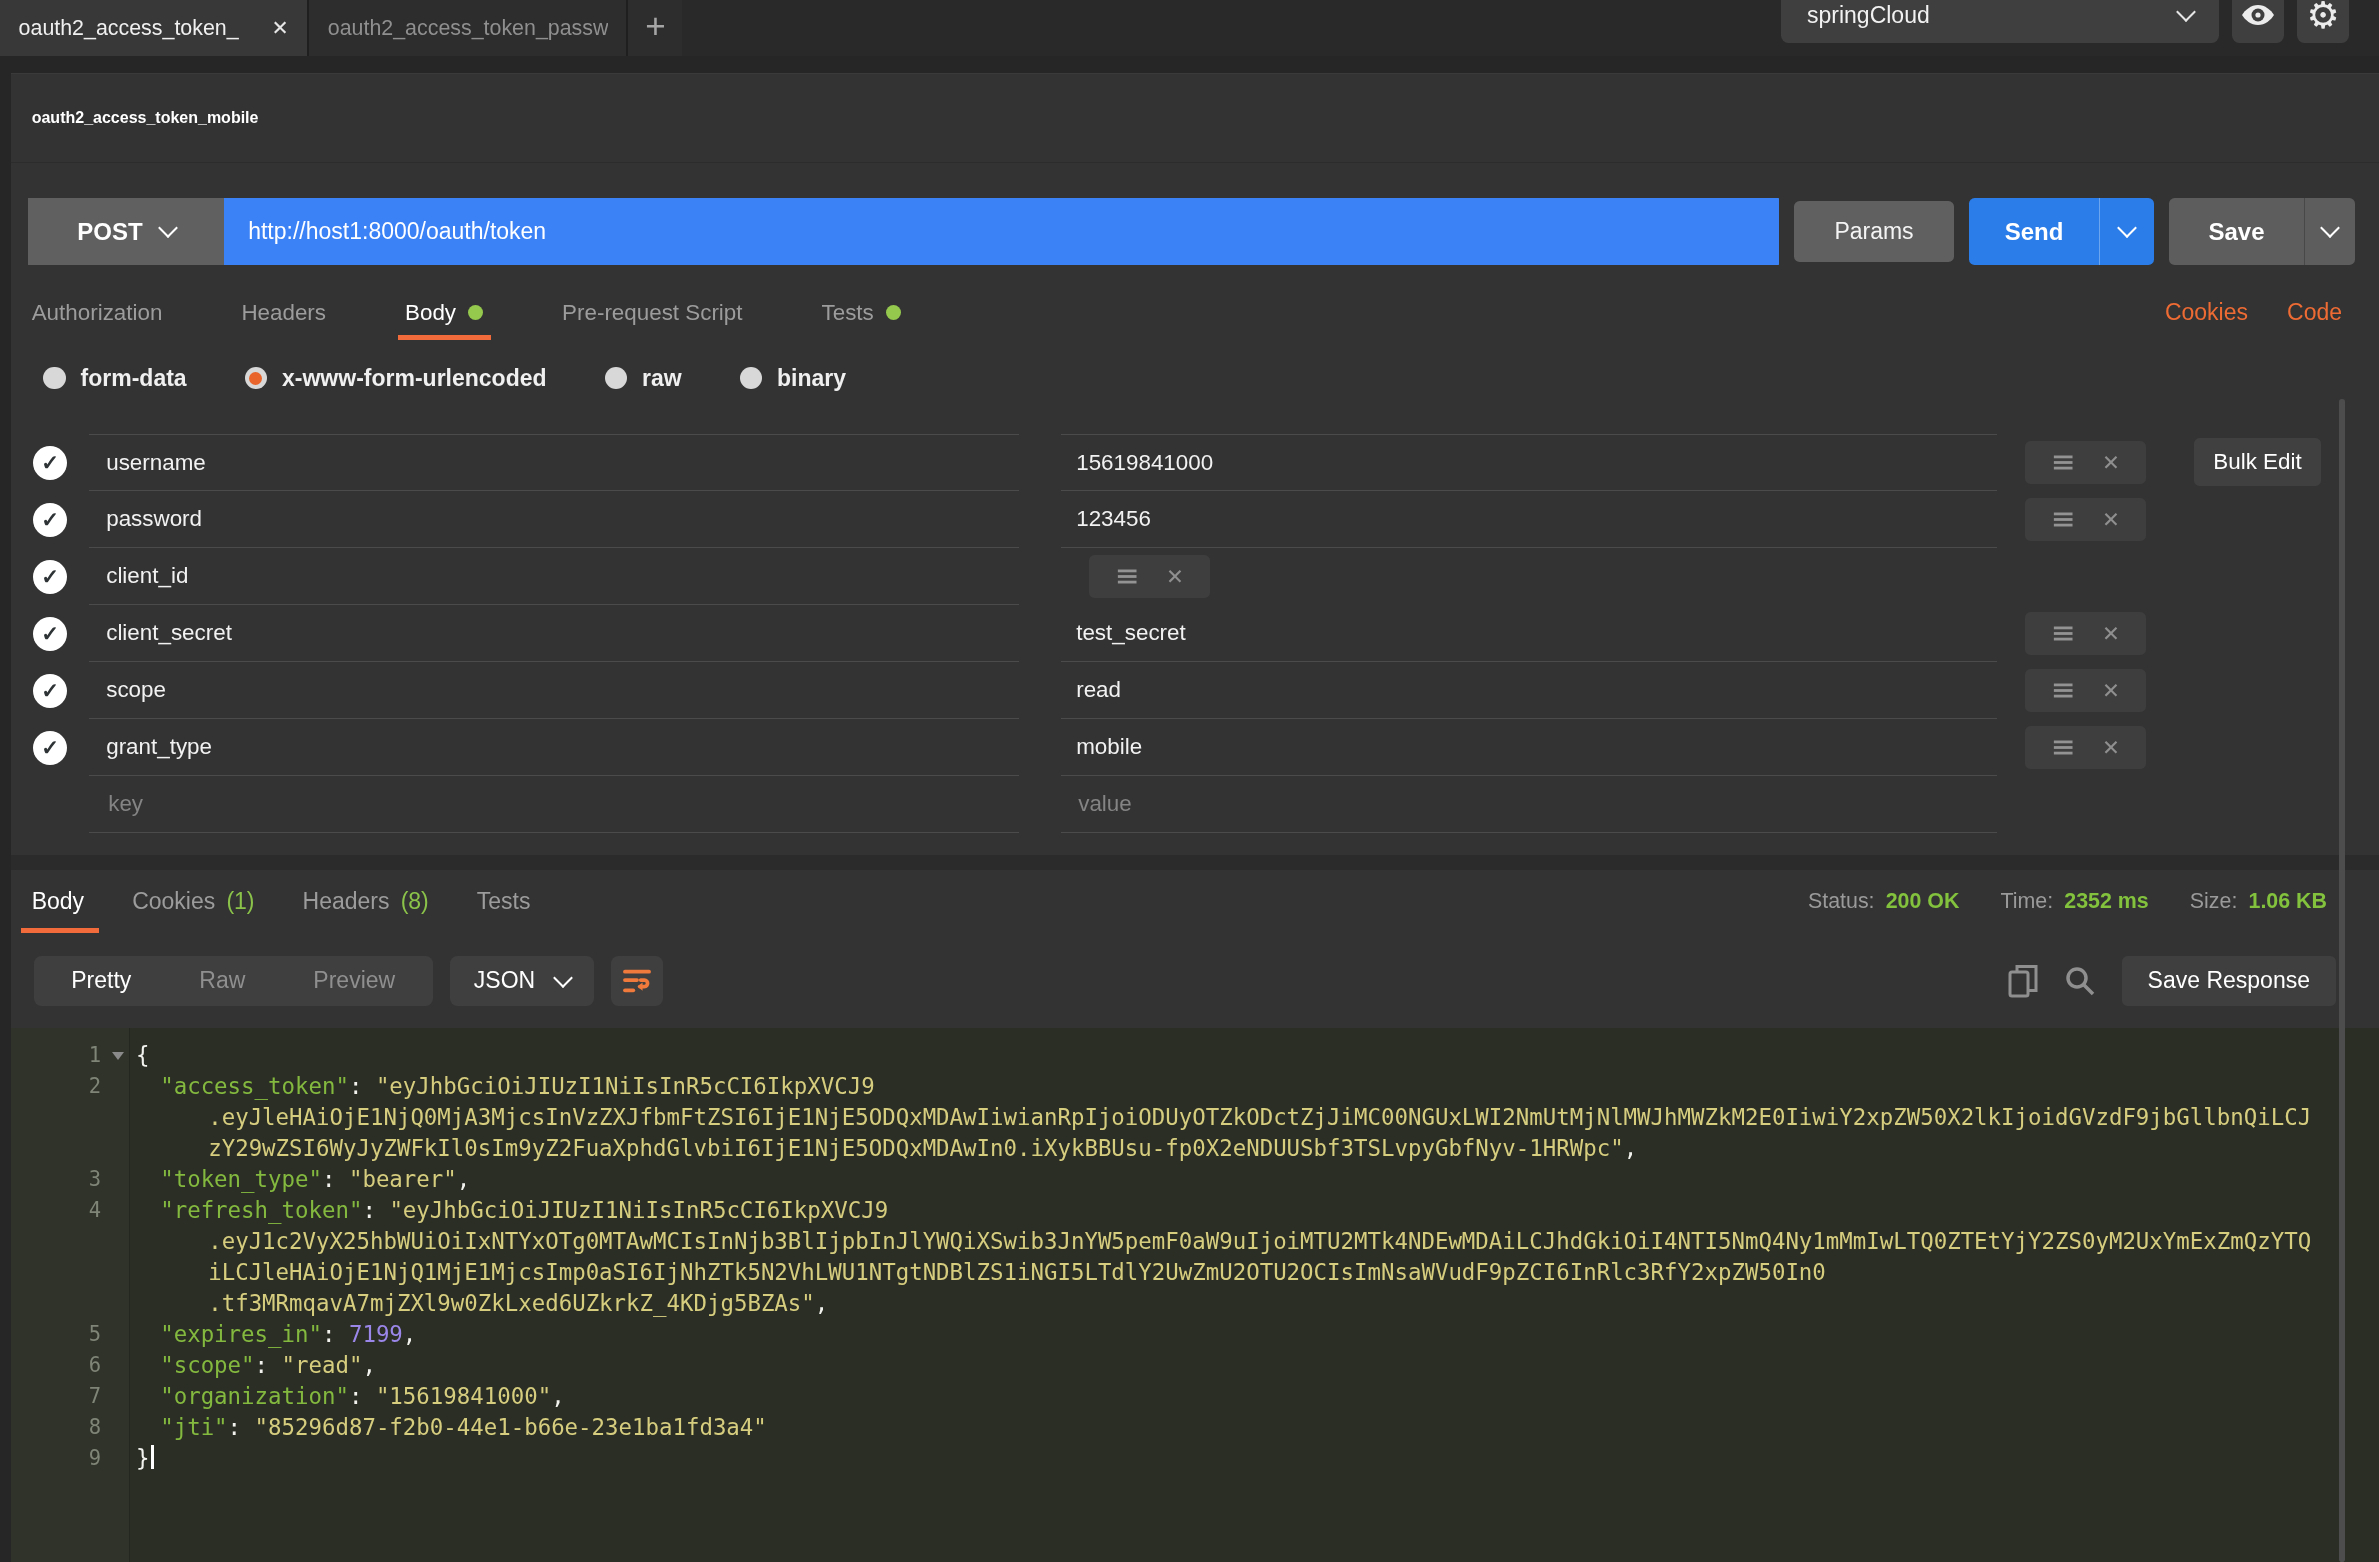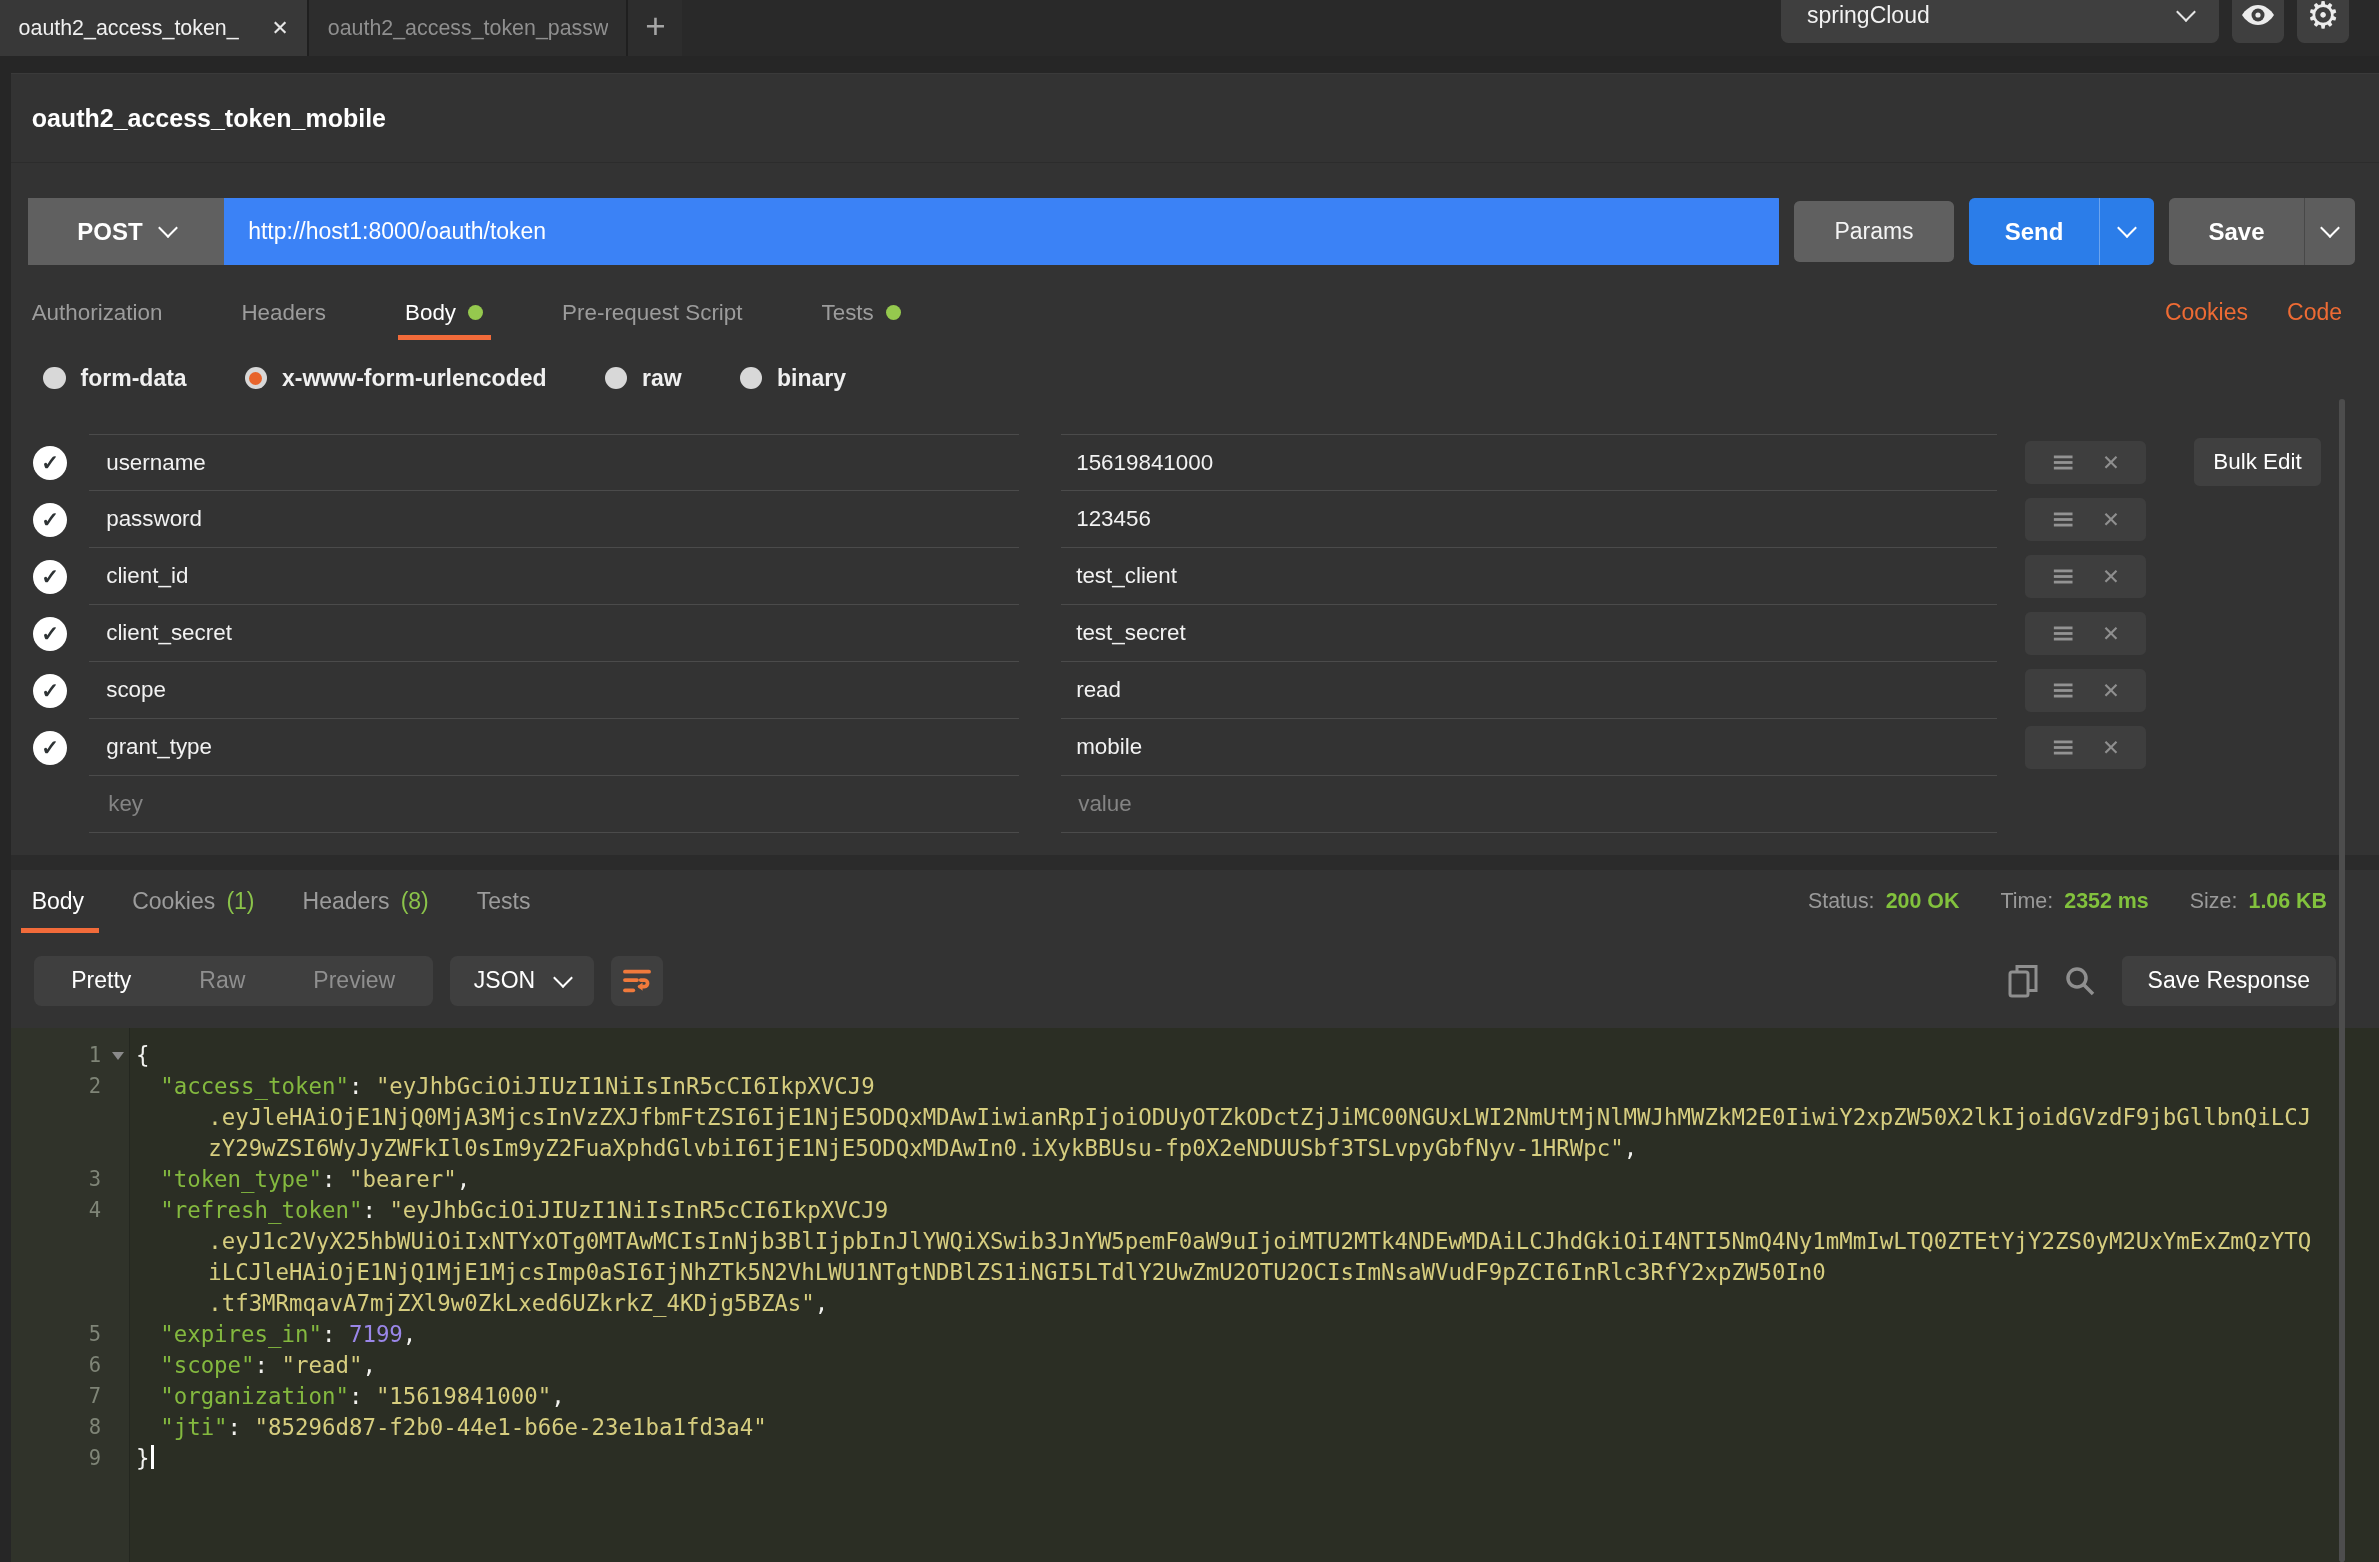--- a/index.html
+++ b/index.html
@@ -17,21 +17,21 @@
   .env-select{width:386px;background:#3f3f3f;border-radius:7.5px;display:flex;align-items:center;padding:0 26px;color:#f2f2f2;font-size:23px;}
   .env-select .chev{margin-left:auto;color:#e6e6e6;}
   .icon-btn{width:52px;background:#3f3f3f;border-radius:7.5px;display:flex;align-items:center;justify-content:center;color:#ececec;font-family:"DejaVu Sans",sans-serif;font-size:37px;}
   .chev{display:inline-block;width:12px;height:12px;border-right:2.8px solid currentColor;border-bottom:2.8px solid currentColor;transform:rotate(45deg);margin-top:-6.5px;}
 
   .top-gap{height:17px;background:#262626;margin-left:11.2px;}
   .main{margin-left:11.2px;background:#262626;}
 
   
   .request-panel{background:#333333;border-top:0.9px solid #3a3a3a;}
-  .req-title{height:88px;line-height:88px;padding-left:20.5px;font-size:25px;font-weight:600;color:#ffffff;border-bottom:0.9px solid #2c2c2c;}
+  .req-title{height:88px;line-height:88px;padding-left:20.5px;font-size:16px;font-weight:600;color:#ffffff;border-bottom:0.9px solid #2c2c2c;}
   .url-row{display:flex;align-items:center;padding:35px 24px 18.6px 17px;gap:15px;}
   .url-group{flex:1;height:67px;display:flex;background:#6a6a6a;border-radius:1px;overflow:hidden;}
   .method{width:196px;background:#606060;color:#fff;font-weight:700;font-size:24px;display:flex;align-items:center;justify-content:center;gap:18.6px;cursor:pointer;}
   .url-input{flex:1;background:#3b82f6;border:none;outline:none;color:#ffffff;font-size:23px;padding:0 24px;font-family:"Liberation Sans",sans-serif;}
   .btn-params{width:160px;height:61px;background:#606060;border-radius:5.6px;color:#f4f4f4;font-size:23px;display:flex;align-items:center;justify-content:center;cursor:pointer;}
   .send-group{width:185px;height:67px;background:#2b7de9;border-radius:5.6px;display:flex;color:#fff;overflow:hidden;}
   .send-label{flex:1;display:flex;align-items:center;justify-content:center;font-size:24px;font-weight:600;border-right:0.9px solid rgba(255,255,255,.3);cursor:pointer;}
   .send-caret{width:54px;display:flex;align-items:center;justify-content:center;cursor:pointer;}
   .save-group{width:186px;height:67px;background:#5d5d5d;border-radius:5.6px;display:flex;color:#fff;overflow:hidden;}
   .save-label{flex:1;display:flex;align-items:center;justify-content:center;font-size:24px;font-weight:600;border-right:0.9px solid rgba(0,0,0,.22);cursor:pointer;}
@@ -255,21 +255,20 @@
               </span>
               <span class="row-x">✕</span>
             </div>
           </div>
           <div class="kv-row">
             <div class="kv-check">
               <div class="checkbox">✓</div>
             </div>
             <div class="kv-key">client_id</div>
             <div class="kv-gap"></div>
-            <div class="kv-value">test_client</div>
             <div class="kv-actions">
               <span style="display: flex;">
                 <svg width="22.4" height="17" viewBox="0 0 24 18">
                   <g stroke="#939393" stroke-width="3">
                     <line x1="2" y1="3" x2="22" y2="3"></line>
                     <line x1="2" y1="9" x2="22" y2="9"></line>
                     <line x1="2" y1="15" x2="22" y2="15"></line>
                   </g>
                 </svg>
               </span>

